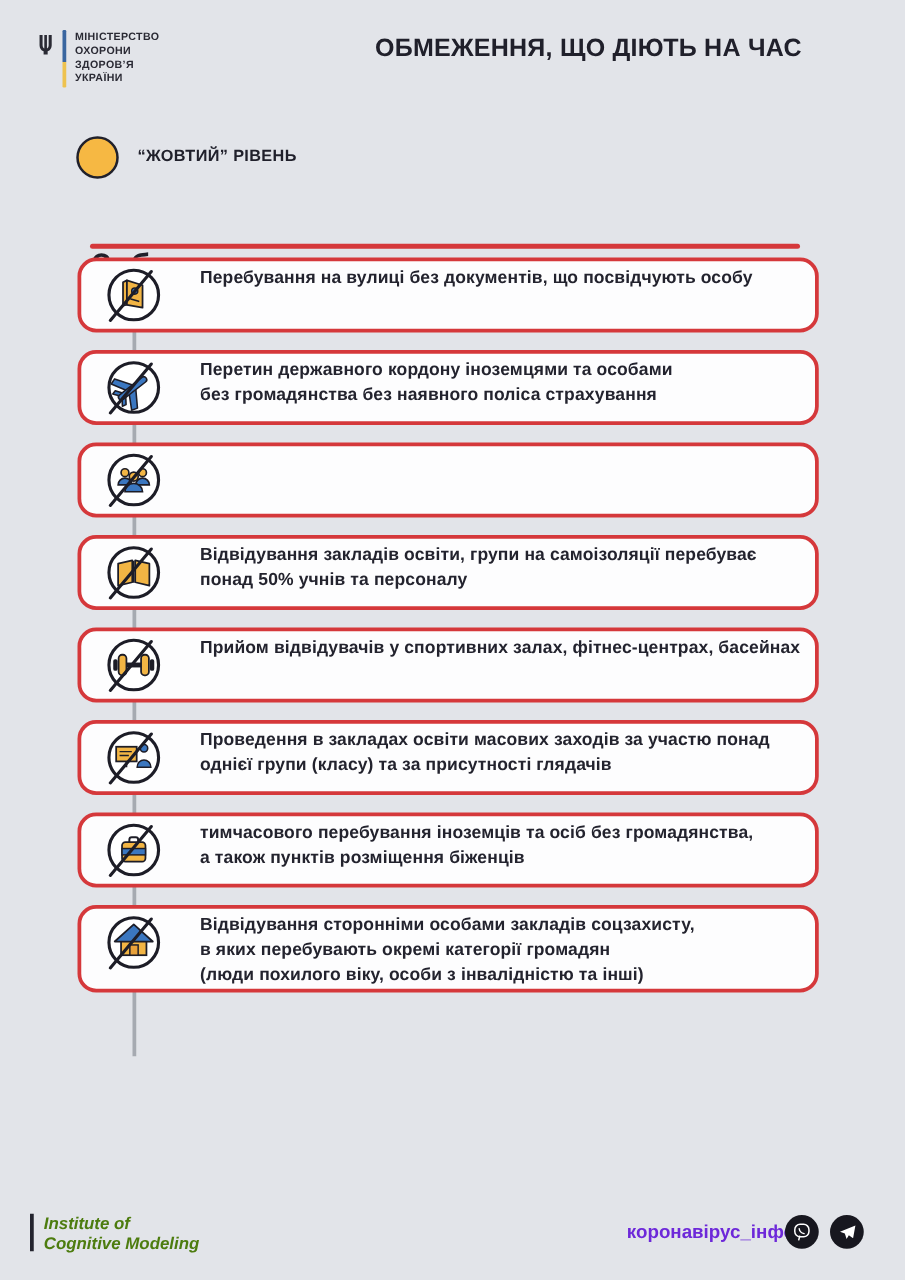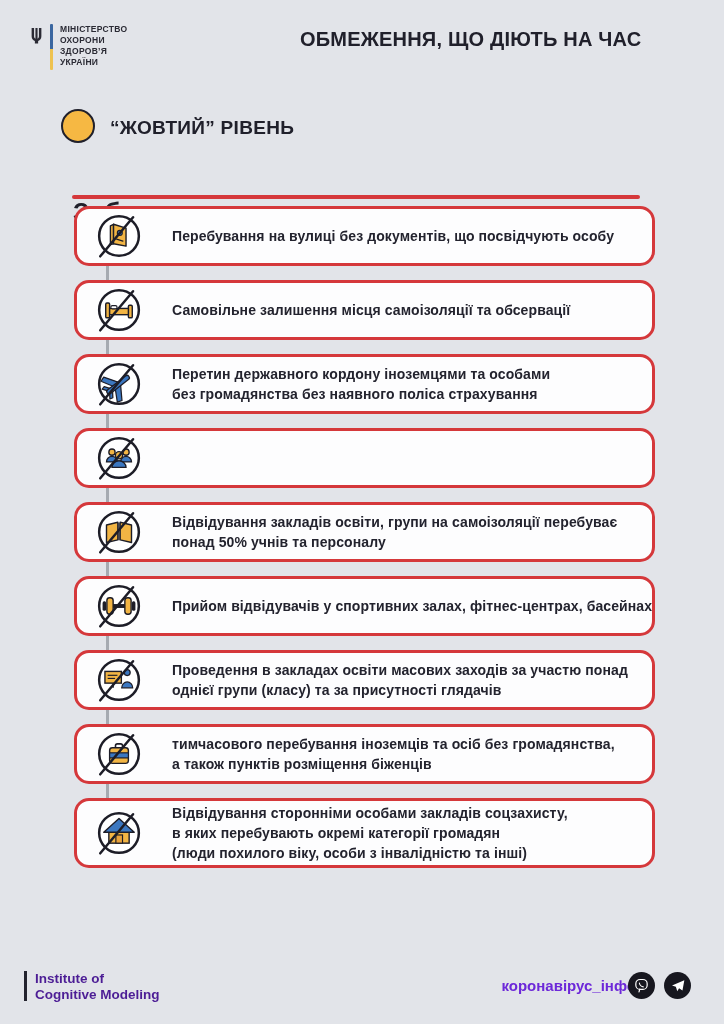--- a/index.html
+++ b/index.html
@@ -16,39 +16,39 @@
   .logo{position:absolute;left:30px;top:24px;display:flex;gap:7px;align-items:flex-start;}
   .logo-trident{margin-top:3px;}
   .logo-bar{width:3px;height:46px;border-radius:1px;background:linear-gradient(#3A66A0 0 55%,#EEC24F 55% 100%);}
   .logo-text{font-size:8.5px;font-weight:700;line-height:11px;letter-spacing:.3px;color:#2A2A34;}
   .title{position:absolute;left:300px;top:26px;width:412px;text-align:left;
          font-size:20px;font-weight:800;line-height:26px;letter-spacing:.2px;color:#20202B;}
 
   
   .level-dot{position:absolute;left:61px;top:109px;width:34px;height:34px;border-radius:50%;
              background:#F6B843;border:2.5px solid #20202B;box-sizing:border-box;}
-  .level-label{position:absolute;left:110px;top:117px;font-size:19px;font-weight:800;letter-spacing:.3px;}
+  .level-label{position:absolute;left:110px;top:117px;font-size:13px;font-weight:800;letter-spacing:.3px;}
 
   
   .section-heading{position:absolute;left:73px;top:167px;font-size:26px;font-weight:800;letter-spacing:.2px;margin-top:30px;}
   .heading-underline{position:absolute;left:72px;top:195px;width:568px;height:4px;background:#D5383B;border-radius:2px;}
 
   
   .list{position:absolute;left:62px;top:206px;width:593px;}
   .connector{position:absolute;left:44px;top:32px;width:3px;height:607px;background:#A6AAB1;z-index:0;}
-  .item{position:relative;z-index:1;display:flex;align-items:center;
+  .item{position:relative;z-index:1;display:flex;
         background:#FDFDFE;border:3px solid #D5383B;border-radius:15px;
-        padding:2px 14px 2px 17px;margin-bottom:14px;min-height:56px;box-sizing:border-box;margin-left:12px;}
+        padding:2px 14px 2px 17px;margin-bottom:14px;min-height:56px;box-sizing:border-box;}
   .item-icon{width:50px;height:50px;flex:0 0 50px;margin-right:28px;}
   .item-text{font-size:14px;font-weight:700;line-height:20px;letter-spacing:.1px;color:#23232E;}
   .item-text div{white-space:nowrap;}
 
   
   .footer-divider{position:absolute;left:24px;top:971px;width:3px;height:30px;background:#23232E;}
-  .footer-org{position:absolute;left:35px;top:971px;font-size:13.5px;font-weight:700;line-height:15.5px;color:#4c1d95;}
+  .footer-org{position:absolute;left:35px;top:971px;font-size:13.5px;font-weight:700;line-height:15.5px;color:#4d7c0f;font-style:italic;}
   .channel{position:absolute;right:108px;top:977px;font-size:15px;font-weight:700;color:#6d28d9;}
   .social{position:absolute;left:628px;top:972px;display:flex;gap:9px;}
   .social-circle{width:27px;height:27px;border-radius:50%;background:#17171F;
                  display:flex;align-items:center;justify-content:center;}
 </style>
 </head>
 <body>
 
 <svg width="0" height="0" style="position:absolute" aria-hidden="true">
   <defs>
@@ -148,30 +148,20 @@
     <svg class="item-icon" viewBox="0 0 64 64" aria-hidden="true">
       <circle cx="32" cy="32" r="25.4" fill="#FFFFFF" stroke="#1D1D27" stroke-width="3.2"></circle>
       <use href="#id-document-icon"></use>
       <line x1="50" y1="8" x2="8" y2="58" stroke="#1D1D27" stroke-width="3.2" stroke-linecap="round"></line>
     </svg>
     <div class="item-text">
           <div>Перебування на вулиці без документів, що посвідчують особу</div>
         </div>
   </div>
 
-  <div class="item">
-    <svg class="item-icon" viewBox="0 0 64 64" aria-hidden="true">
-      <circle cx="32" cy="32" r="25.4" fill="#FFFFFF" stroke="#1D1D27" stroke-width="3.2"></circle>
-      <use href="#bed-icon"></use>
-      <line x1="50" y1="8" x2="8" y2="58" stroke="#1D1D27" stroke-width="3.2" stroke-linecap="round"></line>
-    </svg>
-    <div class="item-text">
-          <div>Самовільне залишення місця самоізоляції та обсервації</div>
-        </div>
-  </div>
 
   <div class="item">
     <svg class="item-icon" viewBox="0 0 64 64" aria-hidden="true">
       <circle cx="32" cy="32" r="25.4" fill="#FFFFFF" stroke="#1D1D27" stroke-width="3.2"></circle>
       <use href="#airplane-icon"></use>
       <line x1="50" y1="8" x2="8" y2="58" stroke="#1D1D27" stroke-width="3.2" stroke-linecap="round"></line>
     </svg>
     <div class="item-text">
           <div>Перетин державного кордону іноземцями та особами</div>
           <div>без громадянства без наявного поліса страхування</div>

